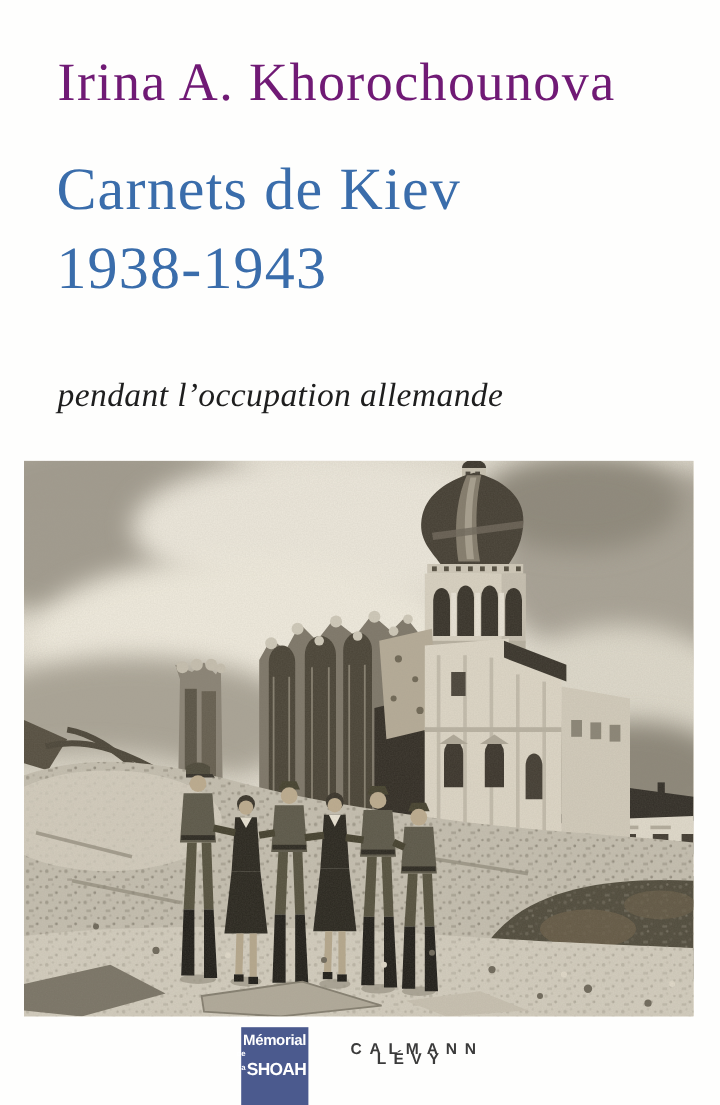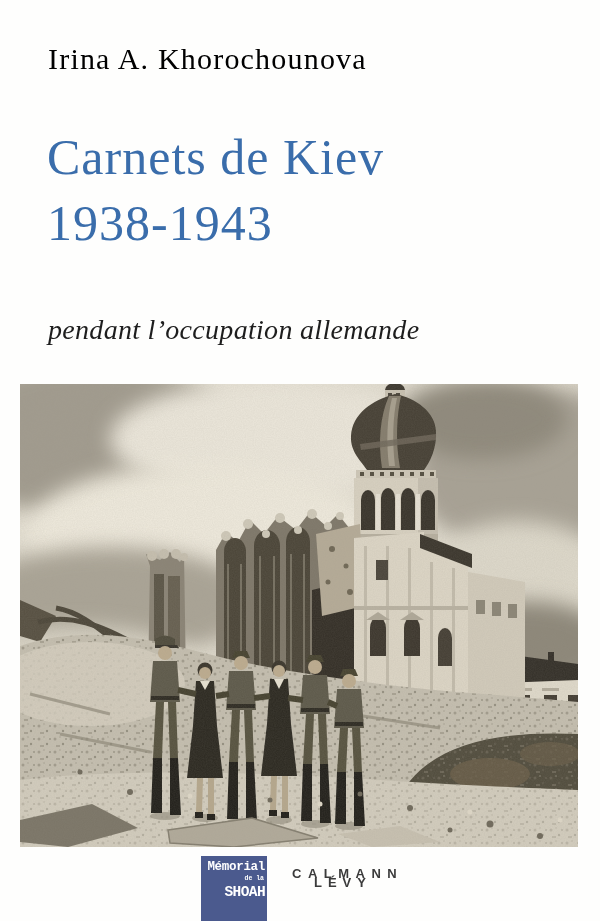--- a/index.html
+++ b/index.html
@@ -14,49 +14,49 @@
     background:#ffffff;
     font-family:"Liberation Serif","DejaVu Serif",serif;
   }
   #cover{
     position:relative;width:600px;height:921px;
     background:var(--page-background);
     overflow:hidden;
   }
   .author{
     position:absolute;left:48px;top:42px;
-    font-size:30px;letter-spacing:1.2px;
-    color:#000000;white-space:nowrap;
+    font-size:45px;letter-spacing:1.2px;
+    color:#701a75;white-space:nowrap;
   }
   .title{
     position:absolute;left:47px;top:124px;
     font-size:50px;line-height:66px;letter-spacing:1px;
     color:var(--title-blue);white-space:nowrap;
   }
   .subtitle{
     position:absolute;left:48px;top:274px;
     font-style:italic;font-size:28px;line-height:37px;
     letter-spacing:0.3px;color:#1e1e1e;white-space:nowrap;
   }
   .photo{
     position:absolute;left:20px;top:384px;width:558px;height:463px;
     overflow:hidden;background:#e2ddd0;
   }
   .photo svg{display:block;width:558px;height:463px;}
   .memorial{
-    position:absolute;left:201px;top:856px;width:66px;height:65px;
+    position:absolute;left:201px;top:856px;width:56px;height:65px;
     background:var(--memorial-blue);
-    font-family:Liberation Mono, monospace;
+    font-family:Liberation Sans, sans-serif;
     color:#ffffff;
   }
   .mem-text{
     position:absolute;top:6px;right:2px;text-align:right;line-height:11px;
   }
   .mem-l1{font-size:12.5px;font-weight:bold;letter-spacing:-0.3px;}
-  .mem-l2{display:flex;align-items:flex-end;justify-content:flex-end;margin-top:0px;line-height:12px;flex-direction:column;}
+  .mem-l2{display:flex;align-items:flex-end;justify-content:flex-end;margin-top:0px;line-height:12px;}
   .mem-small{font-size:6.5px;font-weight:bold;margin-right:1px;margin-bottom:1px;}
   .mem-big{font-size:14.5px;font-weight:800;letter-spacing:-0.6px;}
   .calmann{
     position:absolute;left:292px;top:869px;
     font-family:"Liberation Sans","DejaVu Sans",sans-serif;
     font-weight:bold;color:var(--calmann-text);
   }
   .cal-l1{font-size:13px;line-height:10px;letter-spacing:6.5px;white-space:nowrap;}
   .cal-l2{font-size:13px;line-height:10px;letter-spacing:6px;margin:-1px 0 0 22px;white-space:nowrap;}
 </style>

